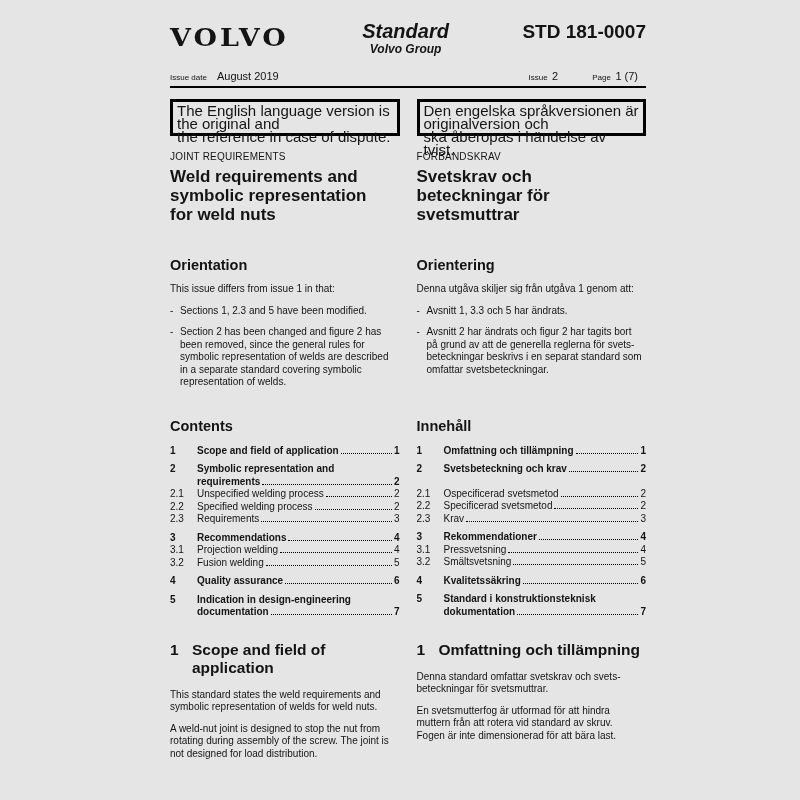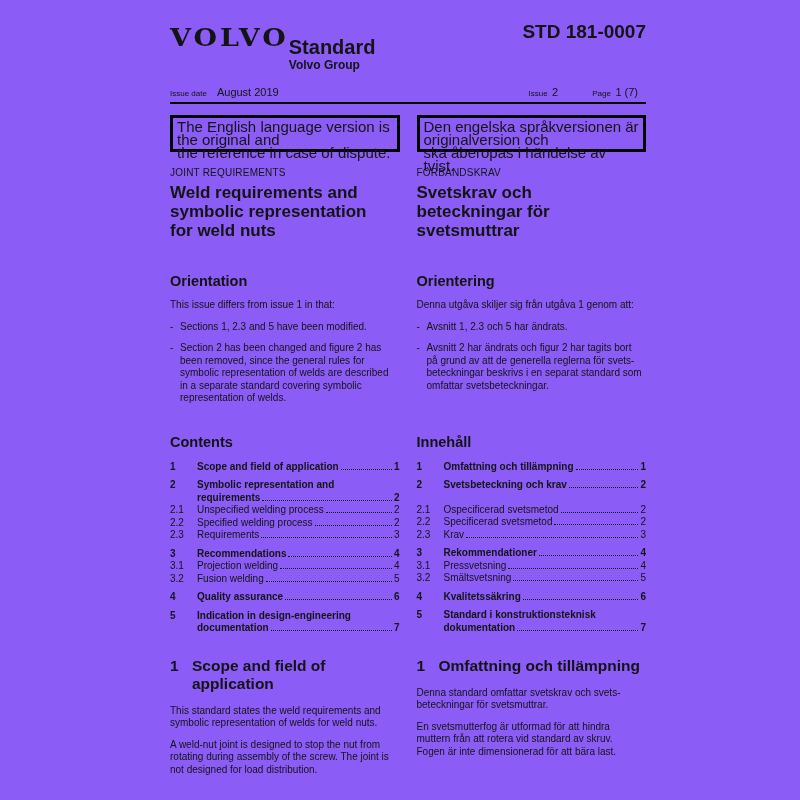--- a/index.html
+++ b/index.html
@@ -1,28 +1,28 @@
 <!DOCTYPE html>
 <html><head>
 <meta charset="utf-8">
 <style>
   html,body { margin:0; padding:0; background:#ffffff; }
   .canvas {
-    width:800px; height:800px; background:#8b5cf6; position:relative;
+    width:800px; height:800px; background:#e5e5e5; position:relative;
     font-family:"Liberation Sans", sans-serif; color:#141414; overflow:hidden;
   }
   .content { position:absolute; left:170px; top:18px; width:476px; }
 
   
   .hdr { display:flex; align-items:flex-start; }
   .logo {
     font-family:"DejaVu Serif", serif; font-weight:bold; font-size:27px;
     letter-spacing:3px; line-height:1; margin-top:6px; transform:scaleY(0.92);
   }
-  .hdr-center { flex:1; text-align:left; margin-top:18px; }
+  .hdr-center { flex:1; text-align:center; margin-top:2px;font-style:italic; }
   .doc-type { font-size:20px; font-weight:bold; line-height:1.1; }
   .org { font-size:12px; font-weight:bold; }
   .docnum { font-size:19px; font-weight:bold; margin-top:3px; }
 
   .issue-row { display:flex; justify-content:space-between; align-items:baseline; margin-top:10px; }
   .lbl { font-size:8px; }
   .val { font-size:11px; }
   .ir-left .val { margin-left:10px; }
   .ir-right { display:flex; gap:34px; margin-right:8px; }
   .rule { border-top:2px solid #000; margin-top:2px; }
@@ -117,21 +117,21 @@
 symbolic representation of welds are described
 in a separate standard covering symbolic
 representation of welds.</span>
           </div>
       </div>
       <div class="orient">
         <div class="h2">Orientering</div>
         <p class="body">Denna utgåva skiljer sig från utgåva 1 genom att:</p>
         <div class="bullet">
             <span class="dash">-</span>
-            <span class="btext">Avsnitt 1, 2.3 och 5 har ändrats.</span>
+            <span class="btext">Avsnitt 1, 3.3 och 5 har ändrats.</span>
           </div>
         <div class="bullet">
             <span class="dash">-</span>
             <span class="btext">Avsnitt 2 har ändrats och figur 2 har tagits bort
 på grund av att de generella reglerna för svets-
 beteckningar beskrivs i en separat standard som
 omfattar svetsbeteckningar.</span>
           </div>
       </div>
 

